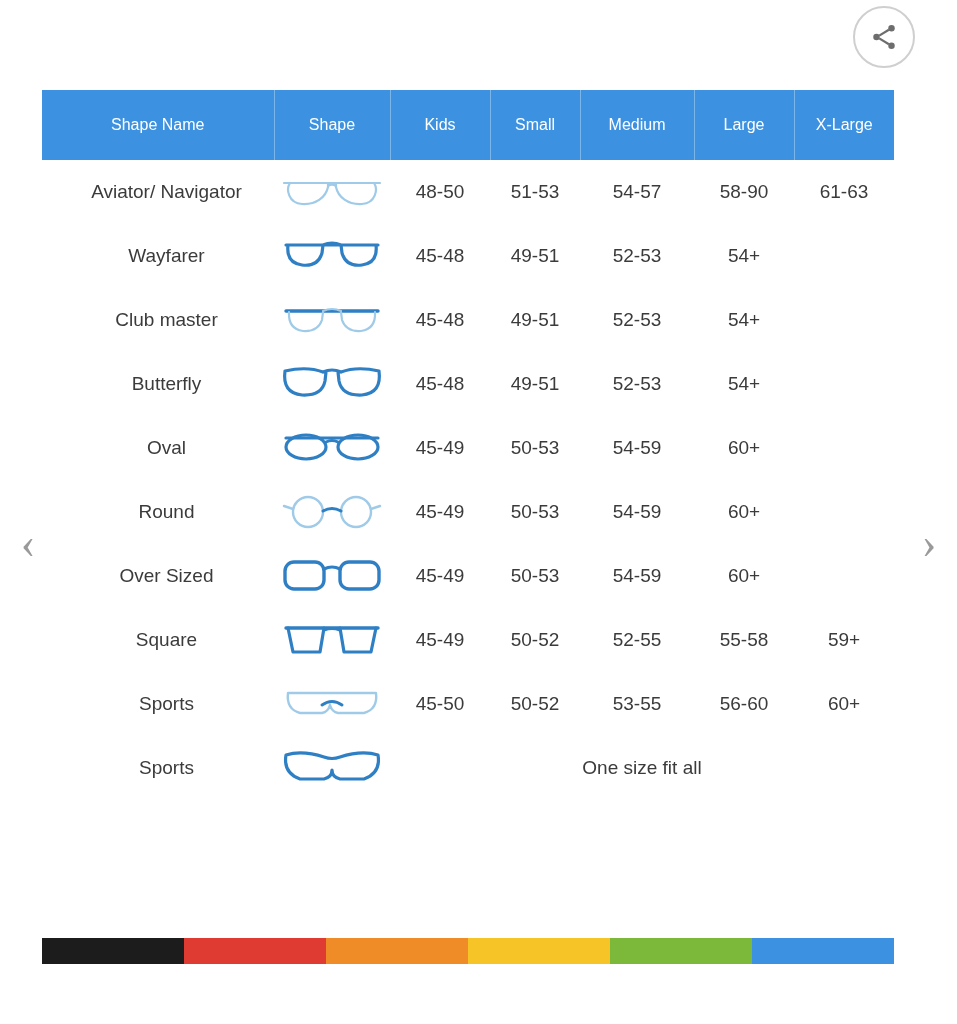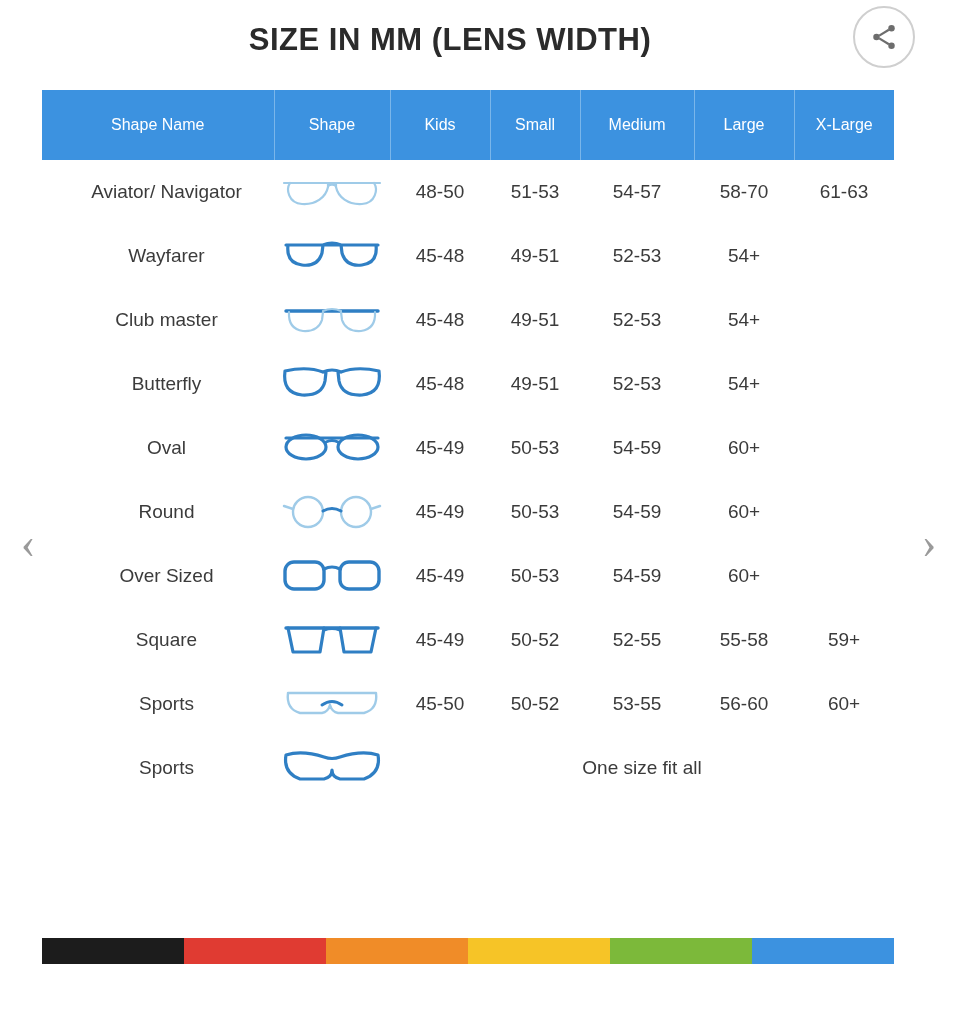--- a/index.html
+++ b/index.html
@@ -143,21 +143,20 @@
     width: 957px;
     height: 54px;
     background: #ffffff;
   }
 </style>
 </head>
 <body>
 
 <div class="page">
 
-  <div class="title">SIZE IN MM (LENS WIDTH)</div>
 
   <div class="share-btn">
     <svg width="30" height="30" viewBox="0 0 24 24">
       <circle cx="18" cy="5" r="2.6" fill="#6d6d6d"></circle>
       <circle cx="6" cy="12" r="2.6" fill="#6d6d6d"></circle>
       <circle cx="18" cy="19" r="2.6" fill="#6d6d6d"></circle>
       <line x1="8.2" y1="10.9" x2="15.9" y2="6.2" stroke="#6d6d6d" stroke-width="1.8"></line>
       <line x1="8.2" y1="13.1" x2="15.9" y2="17.8" stroke="#6d6d6d" stroke-width="1.8"></line>
     </svg>
   </div>
@@ -192,21 +191,21 @@
         <tr>
           <td class="name-cell">Aviator/ Navigator</td>
           <td class="shape-cell">
             <svg class="glasses-svg" width="104" height="42" viewBox="0 0 104 42">
               <path d="M4 12 h96 M10 12 C6 18 8 32 22 33 C36 34 46 26 48 16 L48 12 M94 12 C98 18 96 32 82 33 C68 34 58 26 56 16 L56 12 M48 15 q4 -3 8 0" fill="none" stroke="#9fcbe8" stroke-width="2.2" stroke-linecap="round"></path>
             </svg>
           </td>
           <td>48-50</td>
           <td>51-53</td>
           <td>54-57</td>
-          <td>58-70</td>
+          <td>58-90</td>
           <td>61-63</td>
         </tr>
 
         <tr>
           <td class="name-cell">Wayfarer</td>
           <td class="shape-cell">
             <svg class="glasses-svg" width="104" height="42" viewBox="0 0 104 42">
               <path d="M6 10 h92 M8 10 q-2 18 14 20 q16 2 20 -12 l1 -8 M96 10 q2 18 -14 20 q-16 2 -20 -12 l-1 -8 M43 10 q9 -4 18 0" fill="none" stroke="#2f7fc4" stroke-width="3.2" stroke-linecap="round" stroke-linejoin="round"></path>
             </svg>
           </td>

